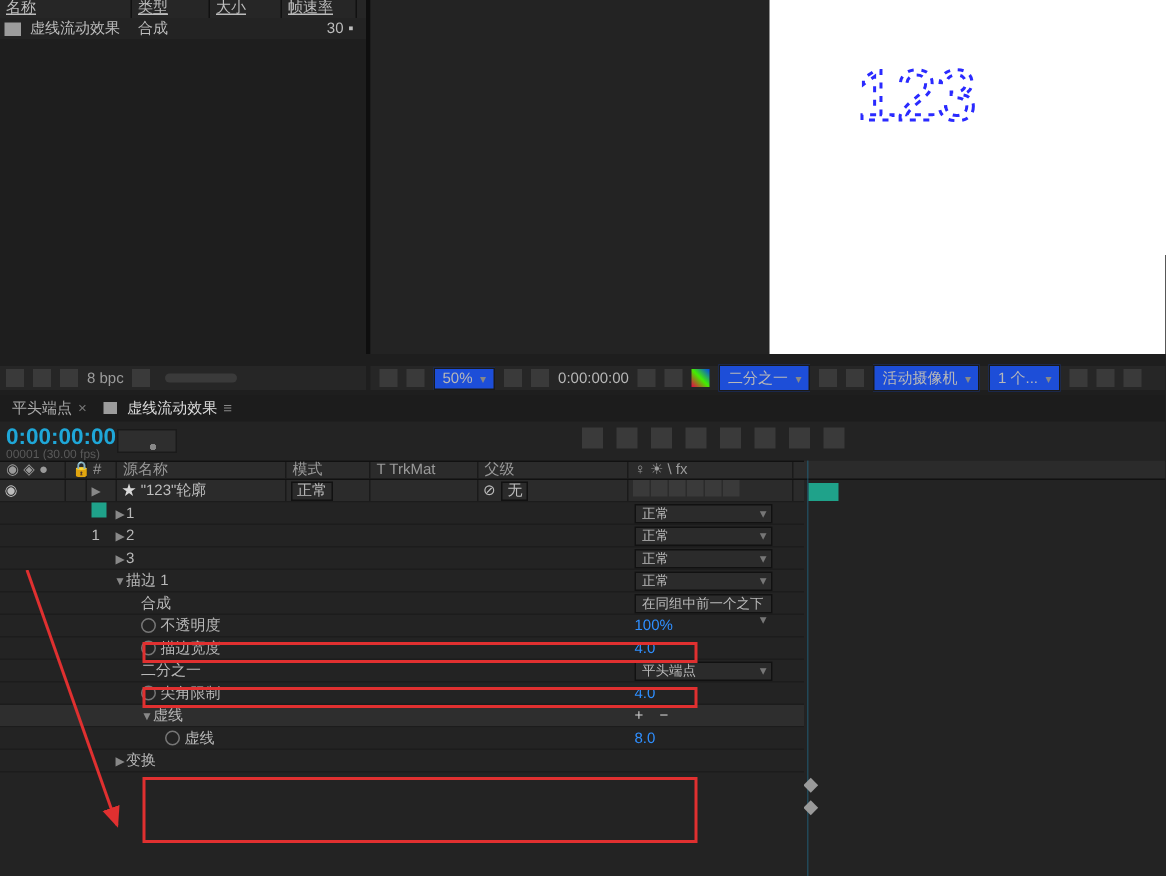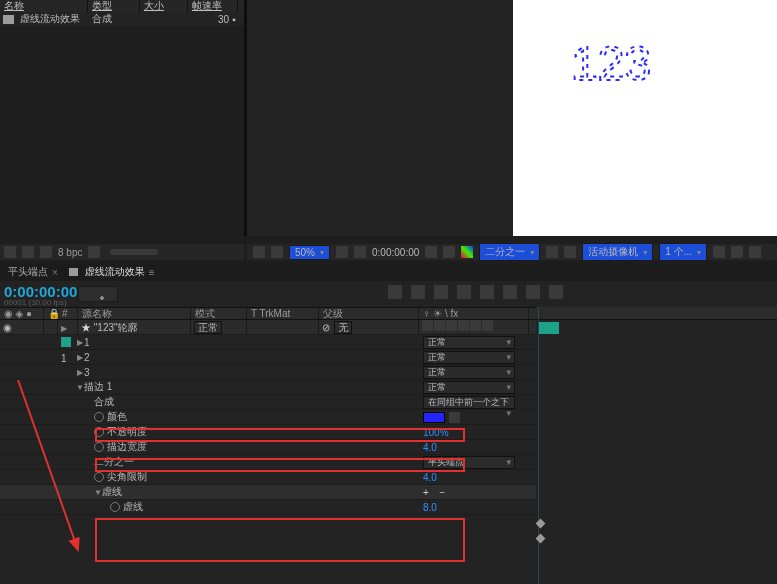--- a/index.html
+++ b/index.html
@@ -346,26 +346,20 @@
         <span class="tri open"></span>
         <span class="label">描边 1</span>
         <span class="dd-mini">正常</span>
       </div>
 
     <div class="lrow ind2">
         <span class="label">合成</span>
         <span class="dd-mini">在同组中前一个之下</span>
       </div>
 
-    <div class="lrow ind2">
-        <span class="stopwatch"></span>
-        <span class="label">颜色</span>
-        <span class="swatch"></span>
-        <span class="eyedrop"></span>
-      </div>
 
     <div class="lrow ind2">
         <span class="stopwatch"></span>
         <span class="label">不透明度</span>
         <span class="value">100%</span>
       </div>
 
     <div class="lrow ind2">
         <span class="stopwatch"></span>
         <span class="label">描边宽度</span>
@@ -390,20 +384,24 @@
         <span class="plusminus">+  −</span>
       </div>
 
     <div class="lrow ind3">
         <span class="stopwatch"></span>
         <span class="label">虚线</span>
         <span class="value">8.0</span>
       </div>
 
 
+    <div class="lrow ind1">
+        <span class="tri closed"></span>
+        <span class="label">变换</span>
+      </div>
 
     <div class="highlight-box" style="left:95px; top:108px; width:370px; height:14px;"></div>
     <div class="highlight-box" style="left:95px; top:138px; width:370px; height:14px;"></div>
     <div class="highlight-box" style="left:95px; top:198px; width:370px; height:44px;"></div>
 
     <svg class="arrow-svg" width="100" height="220">
       <defs>
           <marker id="ah" markerWidth="8" markerHeight="8" refX="6" refY="3" orient="auto">
             <path d="M0,0 L7,3 L0,6 Z" fill="#e03030"></path>
           </marker>

